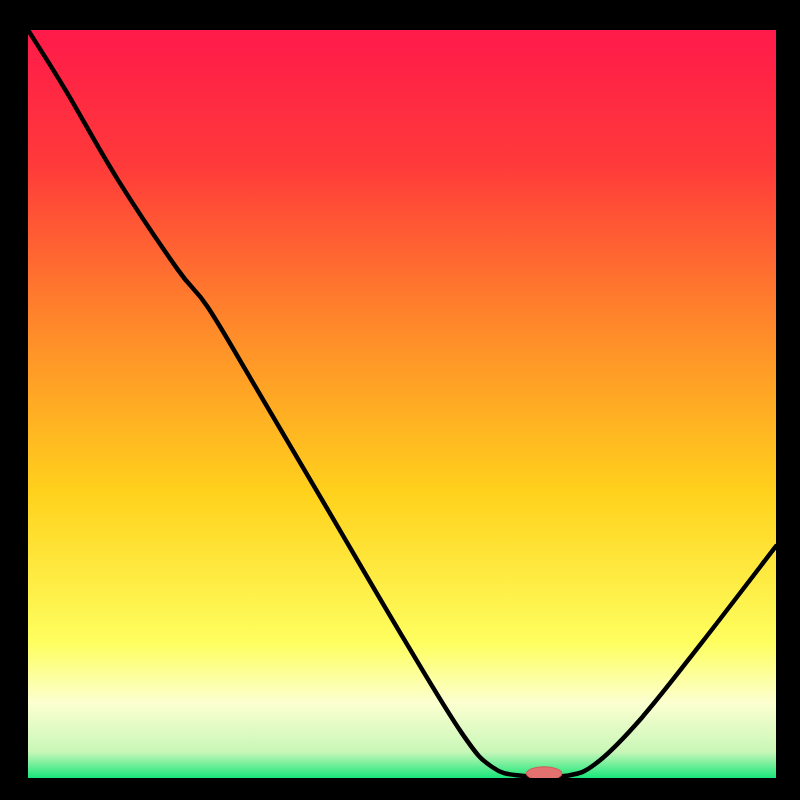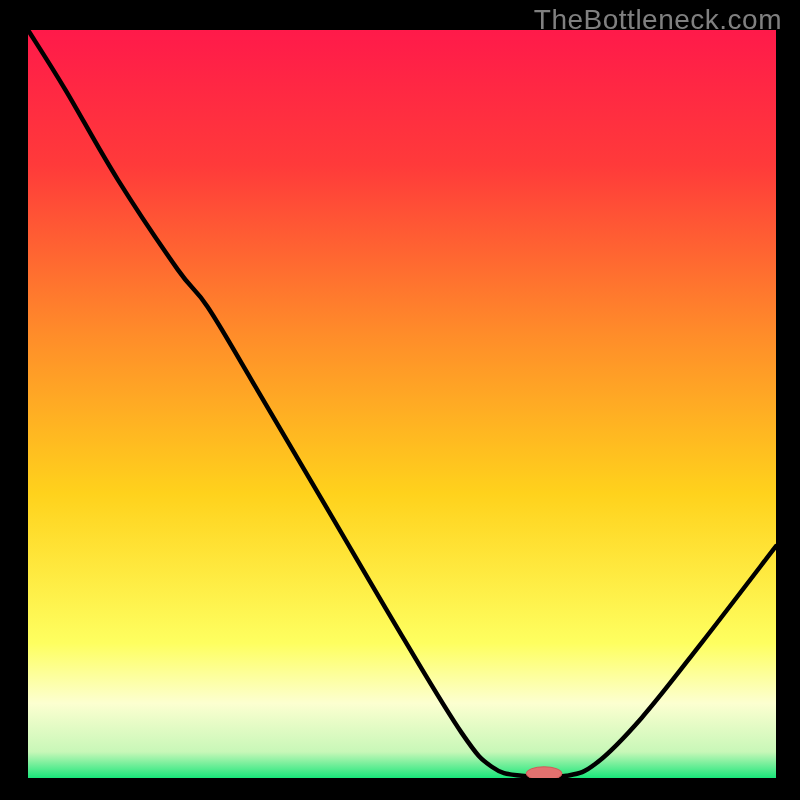--- a/index.html
+++ b/index.html
@@ -25,21 +25,20 @@
     letter-spacing: 0.5px;
   }
   svg {
     display: block;
   }
 </style>
 </head>
 <body>
 
 <div class="chart-container">
-  <div class="watermark">TheBottleneck.com</div>
 
   <svg id="chart-svg" width="800" height="800" viewBox="0 0 800 800">
     <defs>
       <linearGradient id="bg-grad" x1="0" y1="0" x2="0" y2="1">
           <stop offset="0%" stop-color="#ff1a4a"></stop>
           <stop offset="18%" stop-color="#ff3a3a"></stop>
           <stop offset="40%" stop-color="#ff8a2a"></stop>
           <stop offset="62%" stop-color="#ffd21c"></stop>
           <stop offset="82%" stop-color="#feff60"></stop>
           <stop offset="90%" stop-color="#fcffd0"></stop>

